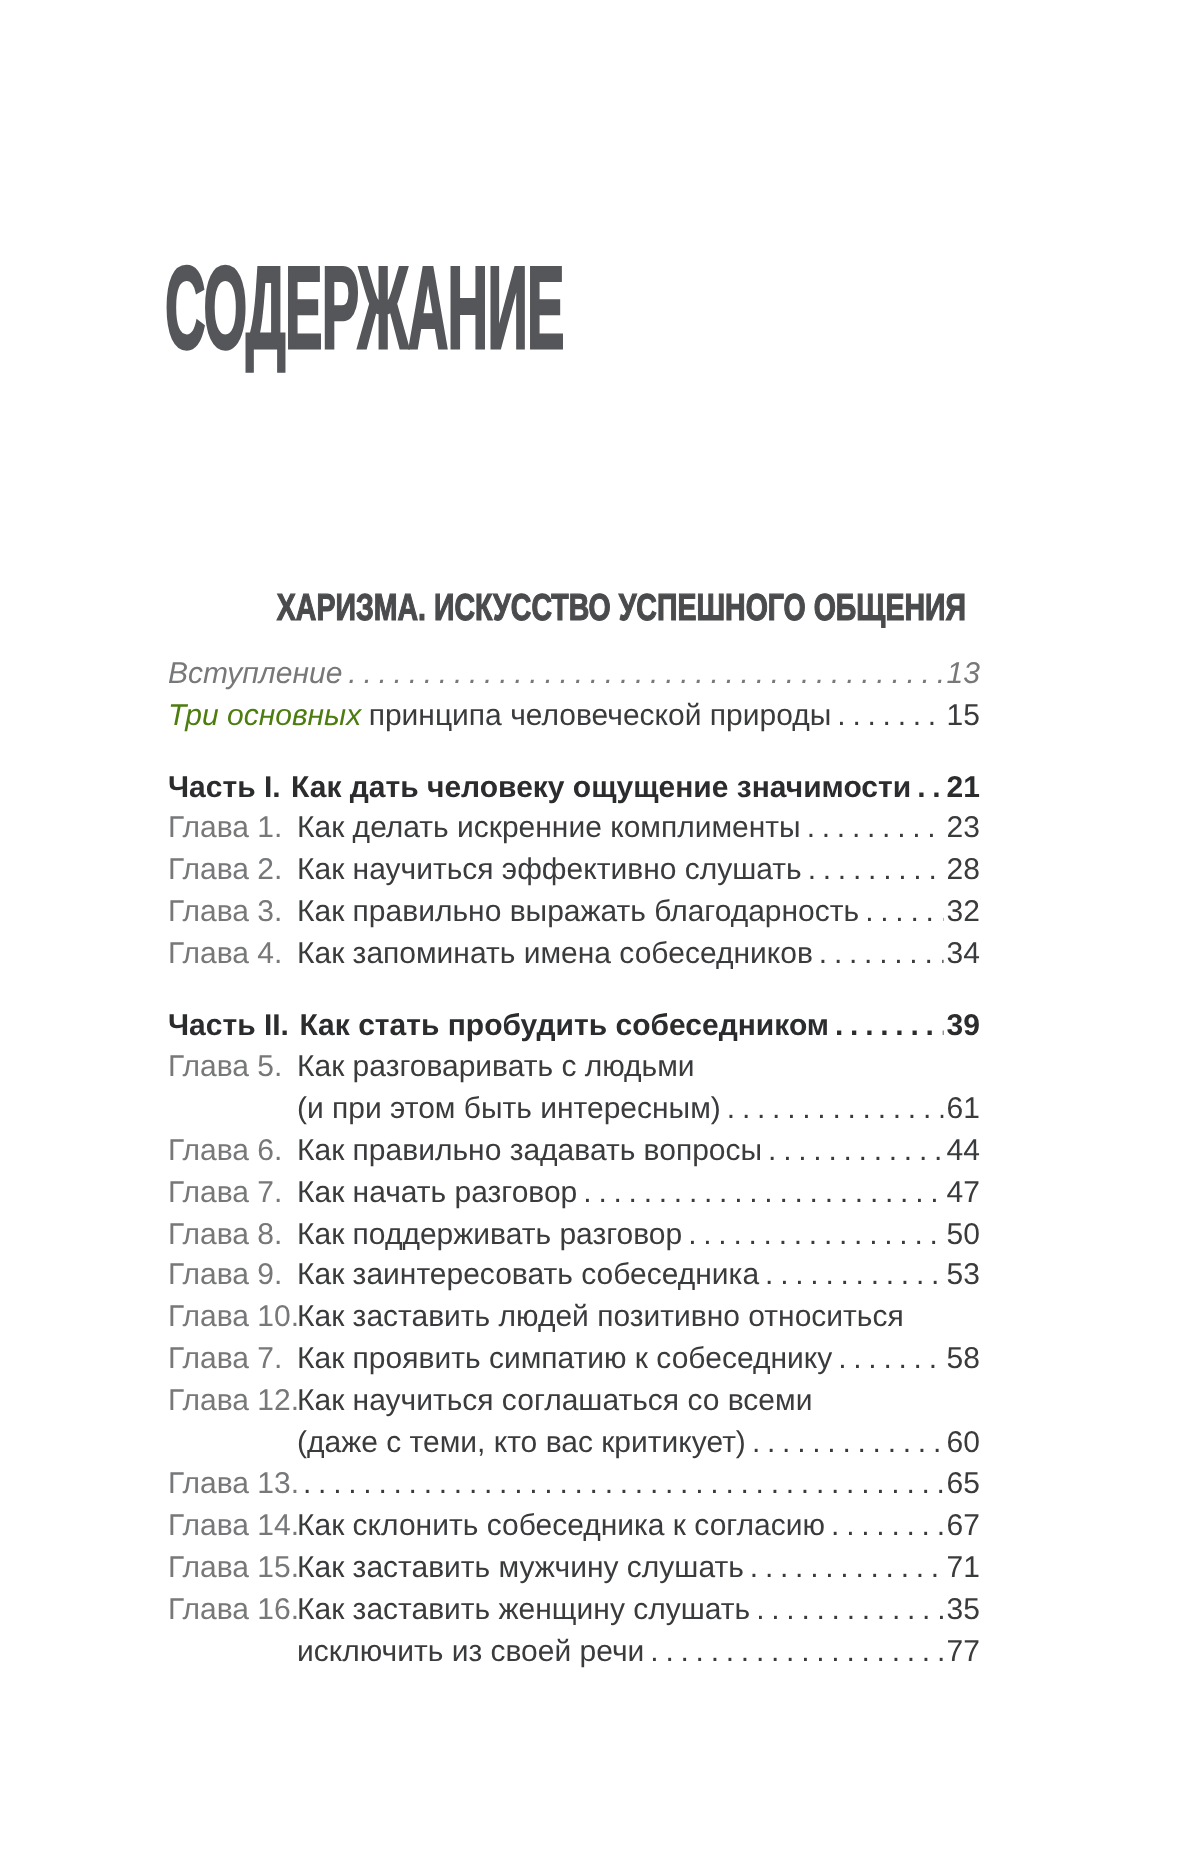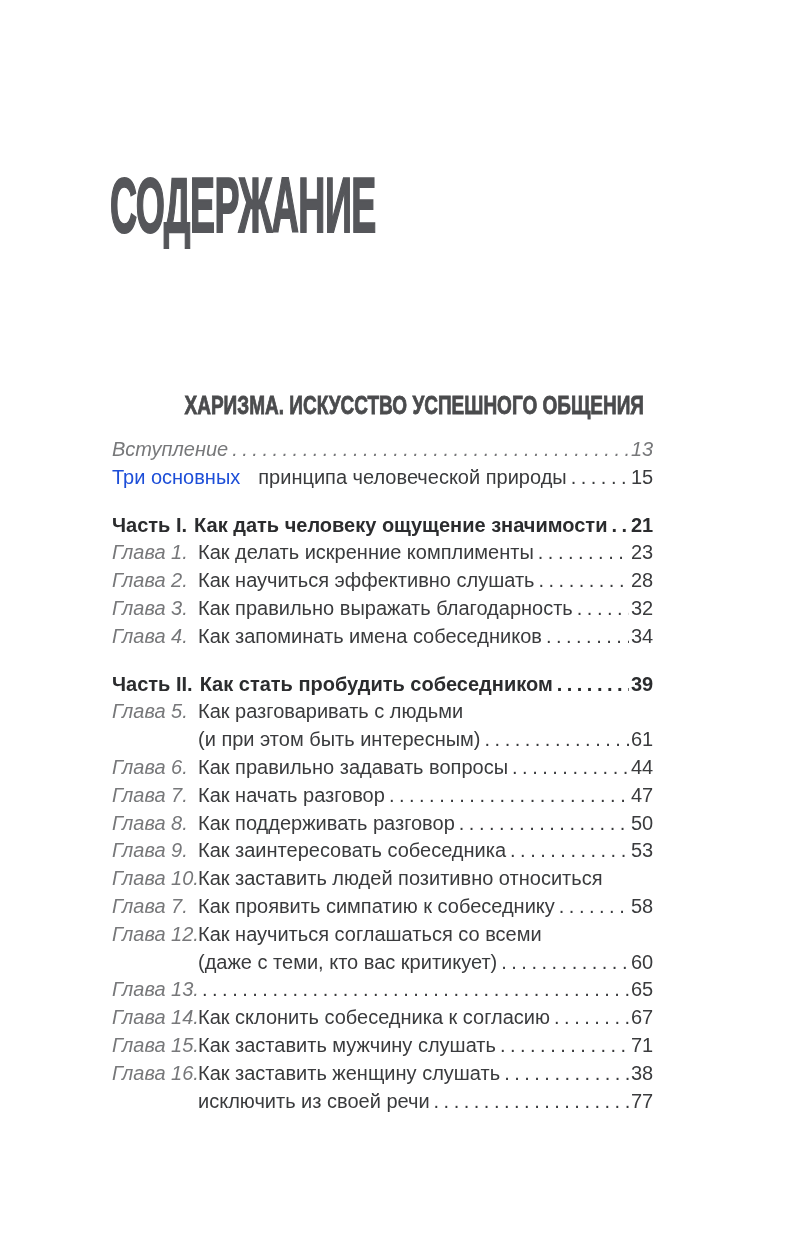--- a/index.html
+++ b/index.html
@@ -36,22 +36,22 @@
     transform:scaleX(0.76);
     transform-origin:center;
     white-space:nowrap;
   }
   .toc-list{
     font-size:20px;line-height:27.8px;color:#3a3b3d;
   }
   .line{
     display:flex;align-items:baseline;white-space:nowrap;
   }
-  .lbl-col{flex:0 0 86px;font-style:italic;color:#77787a;overflow:hidden;}
-  .lbl-inline{color:#1d4ed8;margin-right:18px;}
+  .lbl-col{flex:0 0 86px;color:#77787a;overflow:hidden;}
+  .lbl-inline{font-style:italic;color:#4d7c0f;margin-right:5px;}
   .lbl-part{font-weight:700;margin-right:7px;}
   .ttl{flex:0 0 auto;}
   .cont{padding-left:86px;}
   .dots{
     flex:1 1 auto;overflow:hidden;min-width:8px;
     margin:0 2px 0 4px;
   }
   .dots::after{
     content:"..........................................................................................";
     letter-spacing:4.5px;
@@ -225,21 +225,21 @@
             <span class="ttl">Как заставить мужчину слушать</span>
             <span class="dots"></span>
             <span class="pg">71</span>
           </div>
         </div>
         <div class="toc-row">
           <div class="line">
             <span class="lbl-col">Глава 16.</span>
             <span class="ttl">Как заставить женщину слушать</span>
             <span class="dots"></span>
-            <span class="pg">38</span>
+            <span class="pg">35</span>
           </div>
         </div>
         <div class="toc-row">
           <div class="line cont">
             <span class="ttl">исключить из своей речи</span>
             <span class="dots"></span>
             <span class="pg">77</span>
           </div>
         </div>
       </div>

